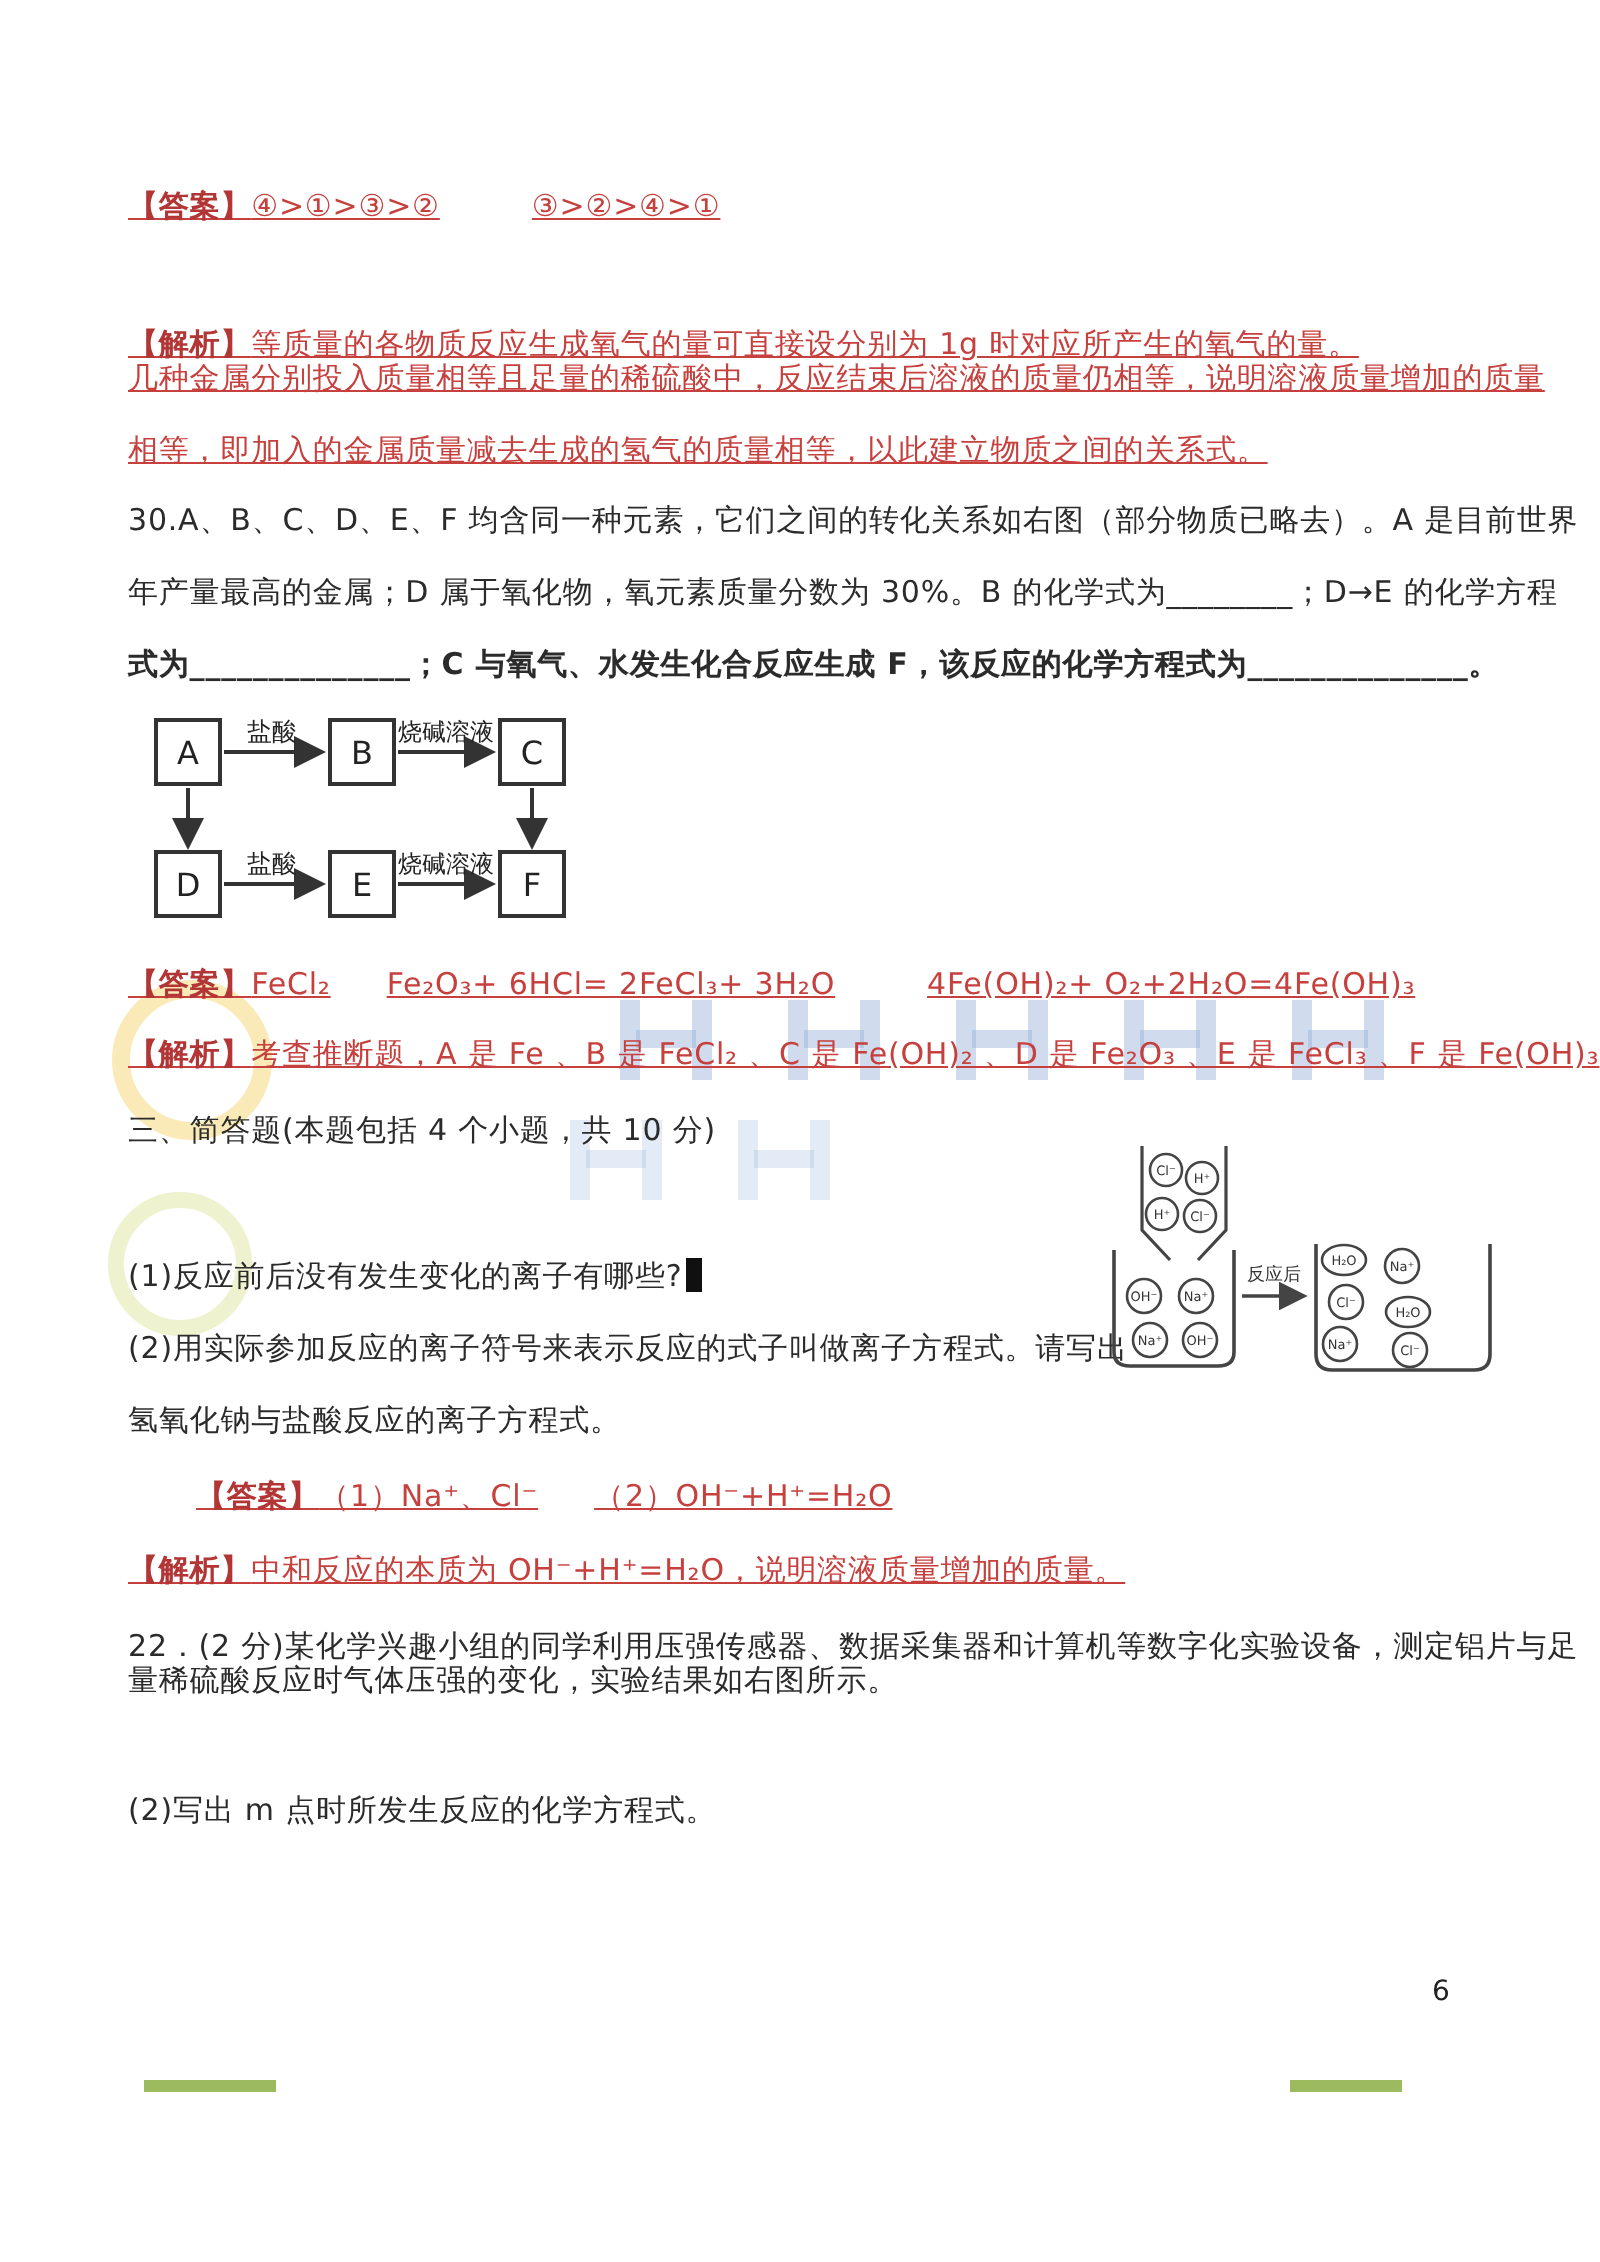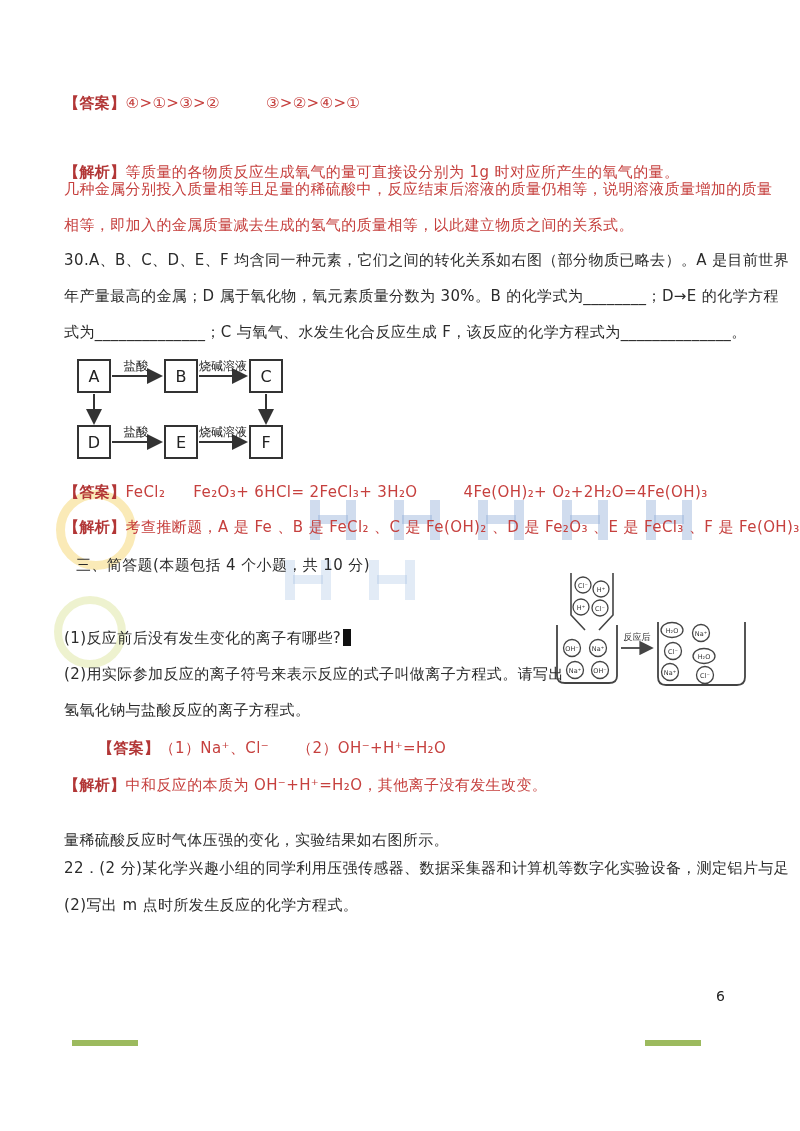--- a/index.html
+++ b/index.html
@@ -7,21 +7,21 @@
     position:relative;width:800px;height:1131px;background:#ffffff;
     font-family:"DejaVu Sans","Liberation Sans",sans-serif;
     overflow:hidden;
   }
   .layer-content{position:absolute;inset:0;z-index:2;}
   .layer-wm{position:absolute;inset:0;z-index:1;}
   .line{
     position:absolute;white-space:nowrap;font-size:15px;color:#2b2b2b;
     letter-spacing:0.4px;line-height:22px;
   }
-  .red{color:#c6403e;}
+  .red{color:#c6403e;text-decoration:underline;}
   .red .lbl{color:#b23636;font-weight:bold;}
   .gap-wide{display:inline-block;width:46px;}
   .gap-mid{display:inline-block;width:28px;}
   .cursor{
     display:inline-block;width:8px;height:17px;background:#101010;
     vertical-align:-3px;margin-left:2px;
   }
   .page-num{position:absolute;font-size:14px;color:#222;}
   .green-bar{position:absolute;height:6px;background:#9cba5e;}
   svg text{font-family:"DejaVu Sans","Liberation Sans",sans-serif;}
@@ -100,21 +100,21 @@
     <div class="line red" style="left:64px;top:178px;">
       <span>几种金属分别投入质量相等且足量的稀硫酸中，反应结束后溶液的质量仍相等，说明溶液质量增加的质量</span>
     </div>
 
     <div class="line" style="left:64px;top:249px;">
       <span>30.A、B、C、D、E、F 均含同一种元素，它们之间的转化关系如右图（部分物质已略去）。A 是目前世界</span>
     </div>
     <div class="line" style="left:64px;top:285px;">
       <span>年产量最高的金属；D 属于氧化物，氧元素质量分数为 30%。B 的化学式为________；D→E 的化学方程</span>
     </div>
-    <div class="line" style="left:64px;top:321px;">
+    <div class="line" style="left:64px;top:321px;font-weight:bold;">
       <span>式为______________；C 与氧气、水发生化合反应生成 F，该反应的化学方程式为______________。</span>
     </div>
 
     <svg style="position:absolute;left:64px;top:350px;" width="300" height="125" viewBox="0 0 300 125">
       <defs>
         <marker id="ah" markerWidth="9" markerHeight="8" refX="7" refY="4" orient="auto">
           <path d="M0,0 L8,4 L0,8 Z" fill="#333"></path>
         </marker>
       </defs>
 
@@ -146,21 +146,21 @@
       <text x="159" y="86" font-size="12" fill="#222" text-anchor="middle">烧碱溶液</text>
     </svg>
 
     <div class="line red" style="left:64px;top:481px;">
       <span class="lbl">【答案】</span><span>FeCl₂</span><span class="gap-mid"></span><span>Fe₂O₃+ 6HCl= 2FeCl₃+ 3H₂O</span><span class="gap-wide"></span><span>4Fe(OH)₂+ O₂+2H₂O=4Fe(OH)₃</span>
     </div>
     <div class="line red" style="left:64px;top:516px;">
       <span class="lbl">【解析】</span><span>考查推断题，A 是 Fe 、B 是 FeCl₂ 、C 是 Fe(OH)₂ 、D 是 Fe₂O₃ 、E 是 FeCl₃ 、F 是 Fe(OH)₃</span>
     </div>
 
-    <div class="line" style="left:76px;top:554px;">
+    <div class="line" style="left:64px;top:554px;">
       <span>三、简答题(本题包括 4 个小题，共 10 分)</span>
     </div>
 
     <div class="line" style="left:64px;top:627px;">
       <span>(1)反应前后没有发生变化的离子有哪些?</span><span class="cursor"></span>
     </div>
     <div class="line" style="left:64px;top:663px;">
       <span>(2)用实际参加反应的离子符号来表示反应的式子叫做离子方程式。请写出</span>
     </div>
     <div class="line" style="left:64px;top:699px;">
@@ -211,24 +211,24 @@
       <circle cx="122" cy="114" r="8.5" fill="#fff" stroke="#444" stroke-width="1.3"></circle>
       <text x="122" y="116.5" font-size="6.5" fill="#333" text-anchor="middle">Na⁺</text>
       <circle cx="157" cy="117" r="8.5" fill="#fff" stroke="#444" stroke-width="1.3"></circle>
       <text x="157" y="119.5" font-size="6.5" fill="#333" text-anchor="middle">Cl⁻</text>
     </svg>
 
     <div class="line red" style="left:64px;top:737px;margin-left:34px;">
       <span class="lbl">【答案】</span><span>（1）Na⁺、Cl⁻</span><span class="gap-mid"></span><span>（2）OH⁻+H⁺=H₂O</span>
     </div>
     <div class="line red" style="left:64px;top:774px;">
-      <span class="lbl">【解析】</span><span>中和反应的本质为 OH⁻+H⁺=H₂O，其他离子没有发生改变。</span>
-    </div>
-
-    <div class="line" style="left:64px;top:857px;">
+      <span class="lbl">【解析】</span><span>中和反应的本质为 OH⁻+H⁺=H₂O，说明溶液质量增加的质量。</span>
+    </div>
+
+    <div class="line" style="left:64px;top:812px;">
       <span>22．(2 分)某化学兴趣小组的同学利用压强传感器、数据采集器和计算机等数字化实验设备，测定铝片与足</span>
     </div>
     <div class="line" style="left:64px;top:831px;font-family:Liberation Mono, monospace;">
       <span>量稀硫酸反应时气体压强的变化，实验结果如右图所示。</span>
     </div>
     <div class="line" style="left:64px;top:894px;">
       <span>(2)写出 m 点时所发生反应的化学方程式。</span>
     </div>
 
     <div class="page-num" style="left:716px;top:988px;">6</div>

